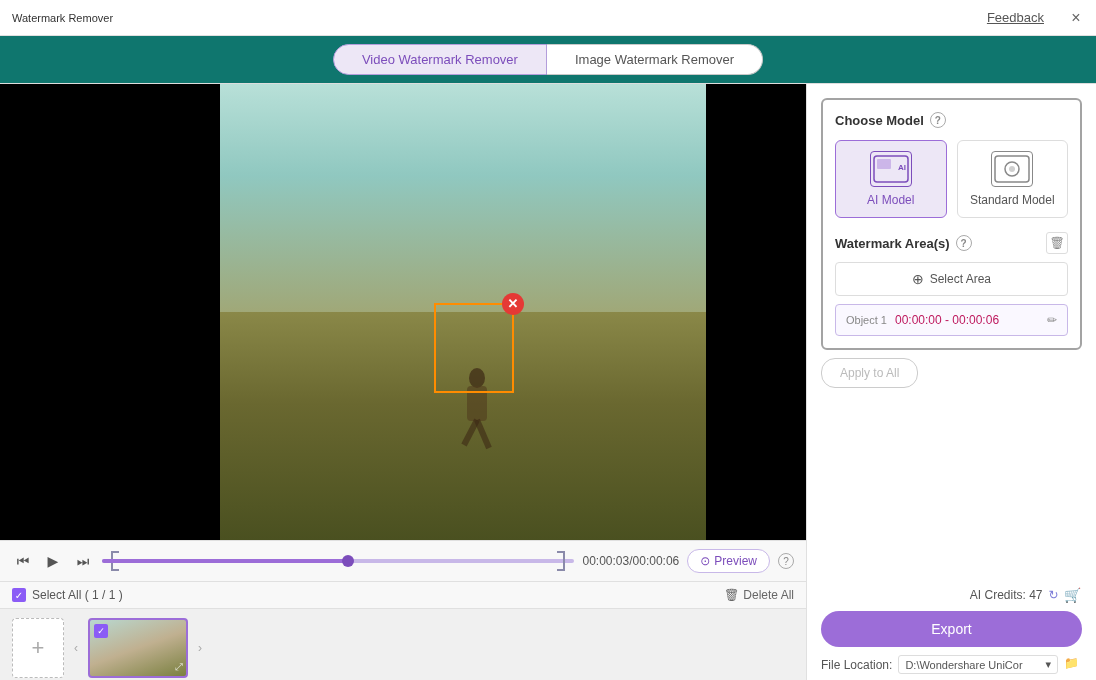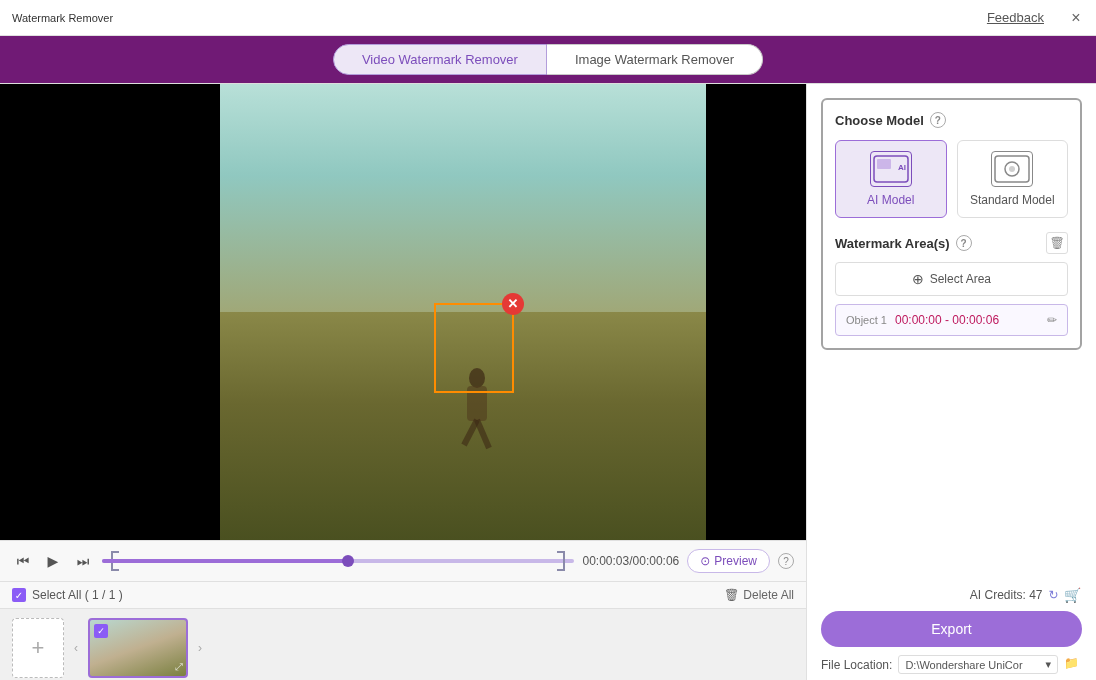--- a/index.html
+++ b/index.html
@@ -41,21 +41,21 @@
       width: 16px;
       height: 16px;
       cursor: pointer;
       display: flex;
       align-items: center;
       justify-content: center;
       font-size: 16px;
       color: #666;
     }
     .tab-bar {
-      background: #701a75;
+      background: #0f766e;
       display: flex;
       align-items: center;
       justify-content: center;
       padding: 8px 0;
       gap: 0;
       border-bottom: 1px solid #ddd;
     }
     .tab {
       padding: 7px 28px;
       border: 1px solid #c8c8c8;
@@ -681,20 +681,23 @@
 
           <div class="object-item">
             <span class="object-label">Object 1</span>
             <span class="object-time">00:00:00 - 00:00:06</span>
             <span class="edit-icon">✏</span>
           </div>
         </div>
 
       </div>
 
+      <div style="margin-top:8px;">
+        <button class="apply-all-btn">Apply to All</button>
+      </div>
 
       <div class="right-bottom">
 
         <div class="credits-row">
           <span>AI Credits: 47</span>
           <span class="rotate-icon">↻</span>
           <span class="cart-icon">🛒</span>
         </div>
 
         <button class="export-btn">Export</button>

